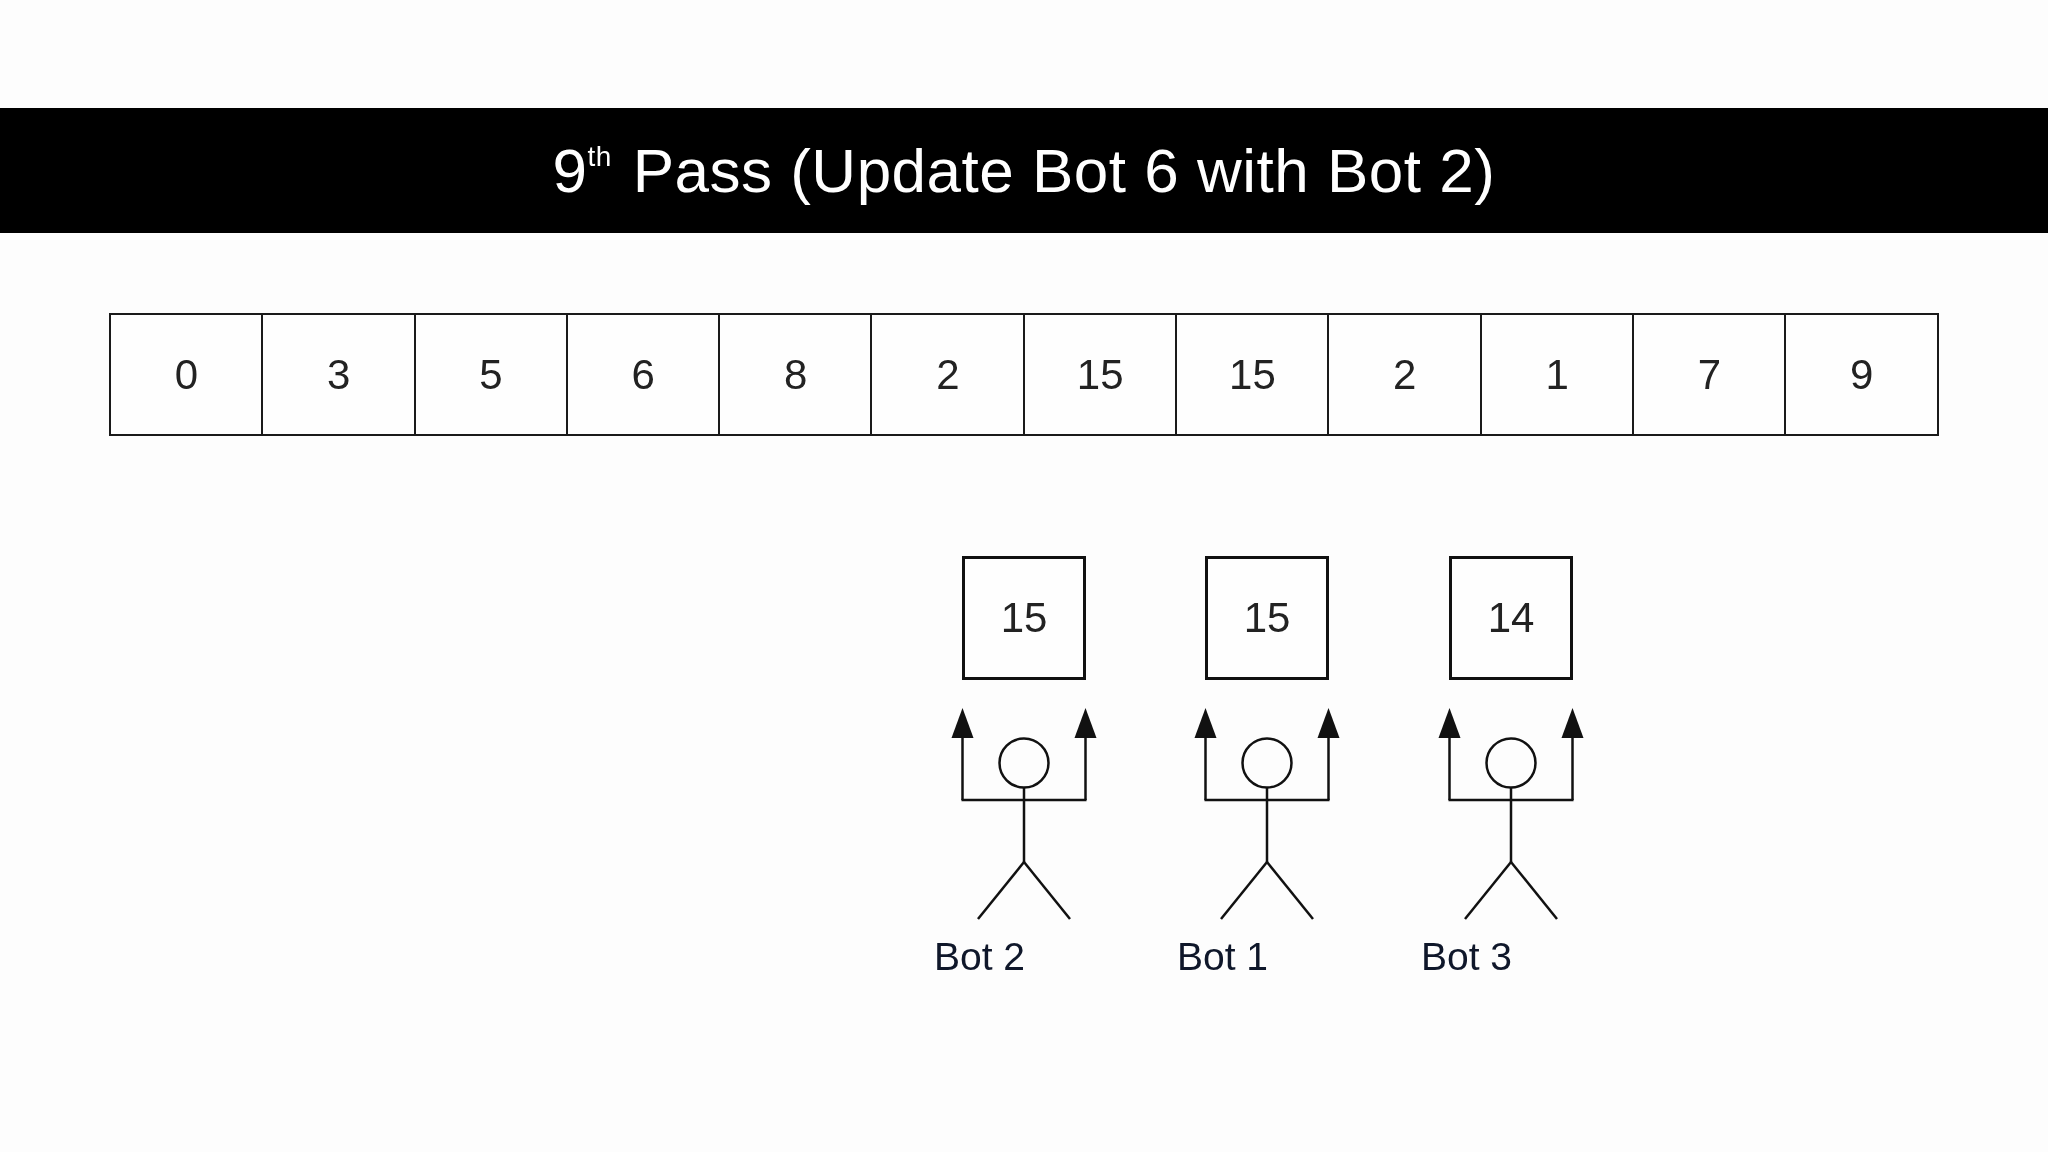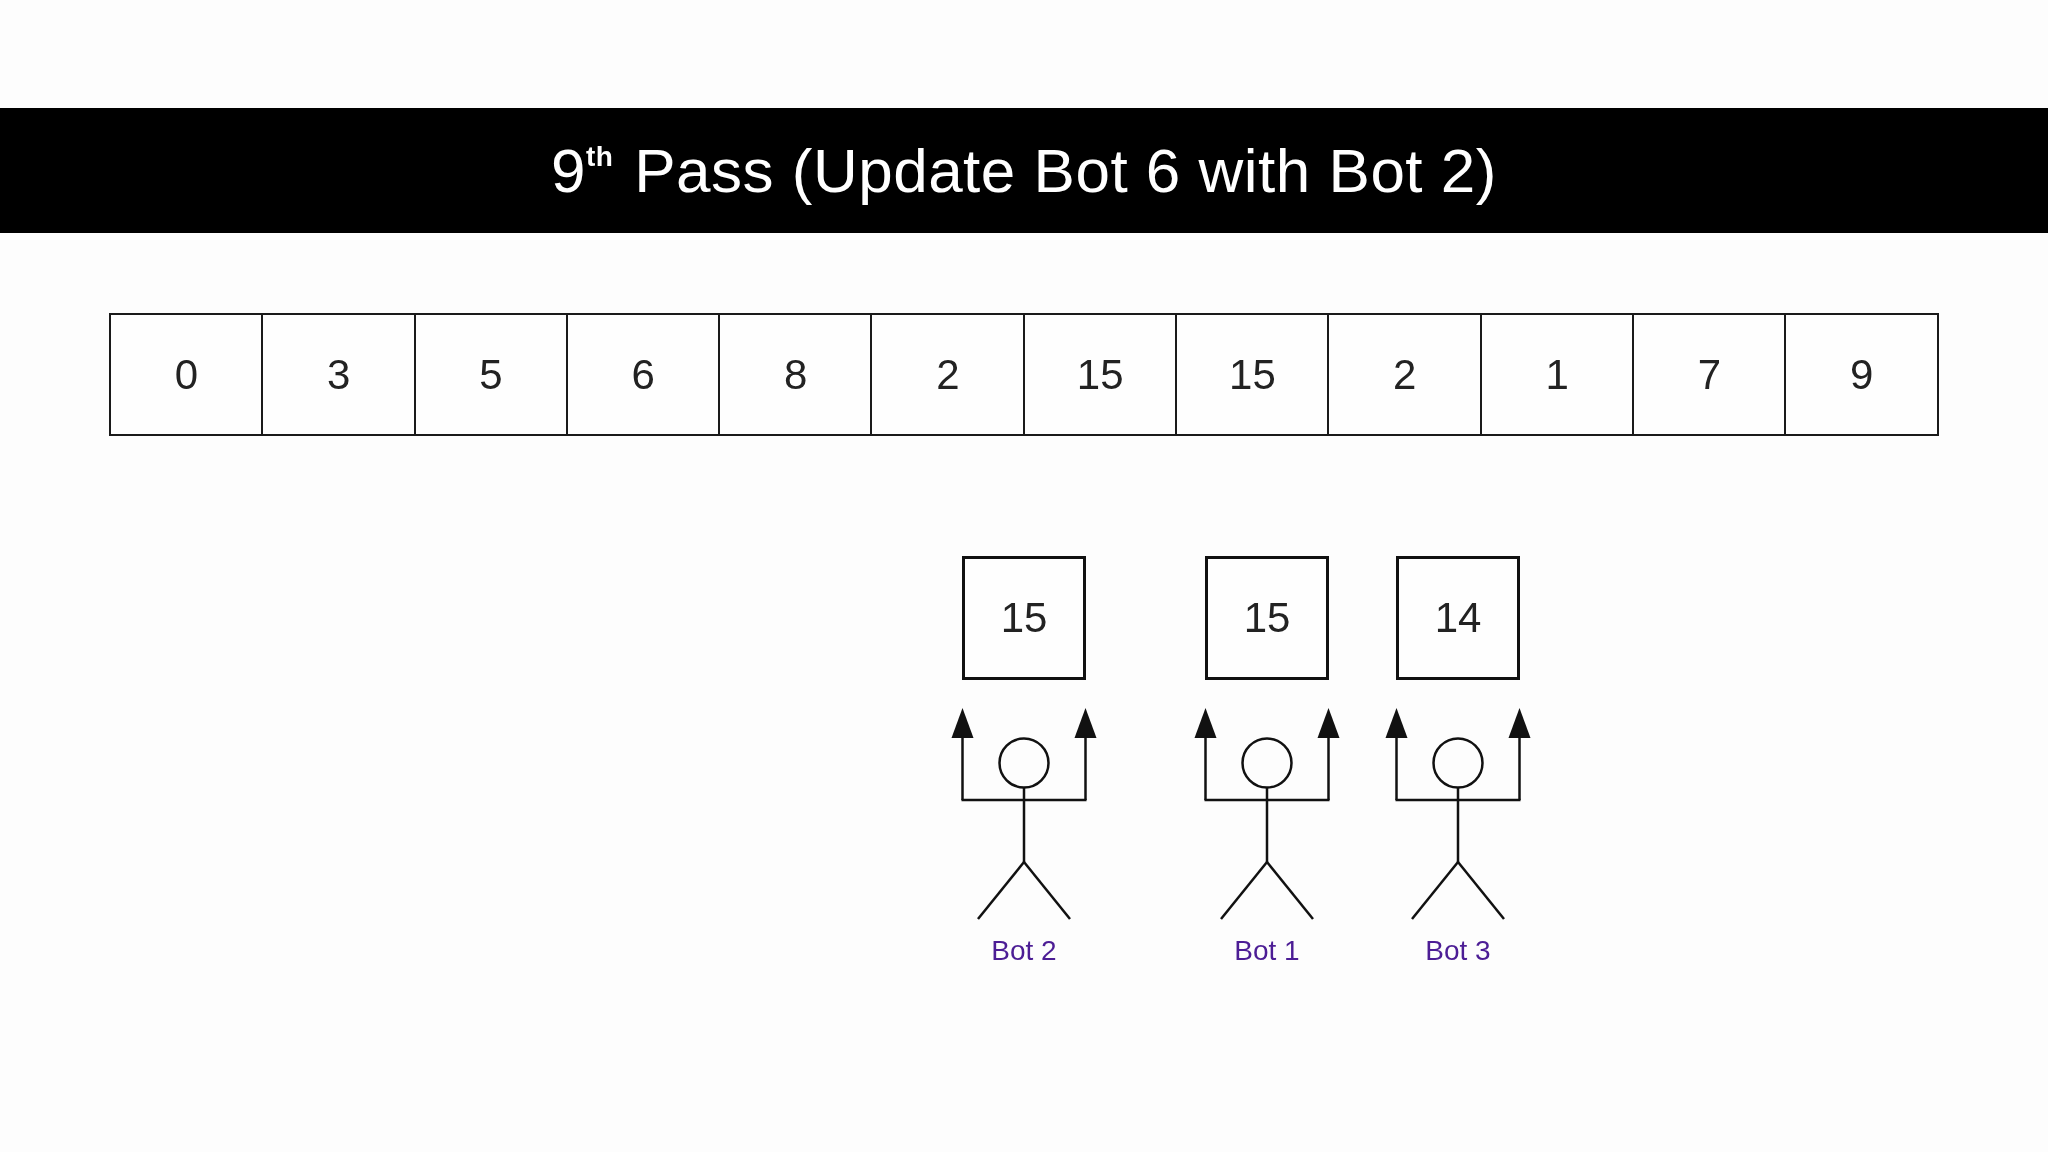--- a/index.html
+++ b/index.html
@@ -29,21 +29,20 @@
     font-weight: 400;
     letter-spacing: 0.5px;
     white-space: nowrap;
   }
   .title-text .ord {
     display: inline-block;
     font-size: 28px;
     position: relative;
     top: -26px;
     margin-right: 3px;
-    font-weight: bold;
   }
 
   
   .array-row {
     position: absolute;
     left: 109px; top: 313px;
     width: 1830px; height: 123px;
     display: flex;
   }
   .array-cell {
@@ -62,21 +61,21 @@
 
   
   .bot {
     position: absolute;
     top: 556px;
     width: 180px;
     height: 430px;
   }
   .bot-pos-0 { left: 934px; }
   .bot-pos-1 { left: 1177px; }
-  .bot-pos-2 { left: 1368px; }
+  .bot-pos-2 { left: 1421px; }
 
   .bot-value-box {
     position: absolute;
     left: 28px; top: 0;
     width: 124px; height: 124px;
     box-sizing: border-box;
     border: 3px solid #111111;
     background: #fefefe;
     display: flex;
     align-items: center;
@@ -85,23 +84,22 @@
     color: #222222;
   }
   .bot svg {
     position: absolute;
     left: 0; top: 144px;
   }
   .bot-label {
     position: absolute;
     left: 0; top: 381px;
     width: 180px;
-    text-align: center;
-    font-size: 28px;
-    color: #4c1d95;
+    font-size: 39px;
+    color: #0f172a;
     line-height: 1;
     white-space: nowrap;
   }
 </style>
 </head>
 <body>
 
 <div class="canvas">
 
   <div class="title-bar">

